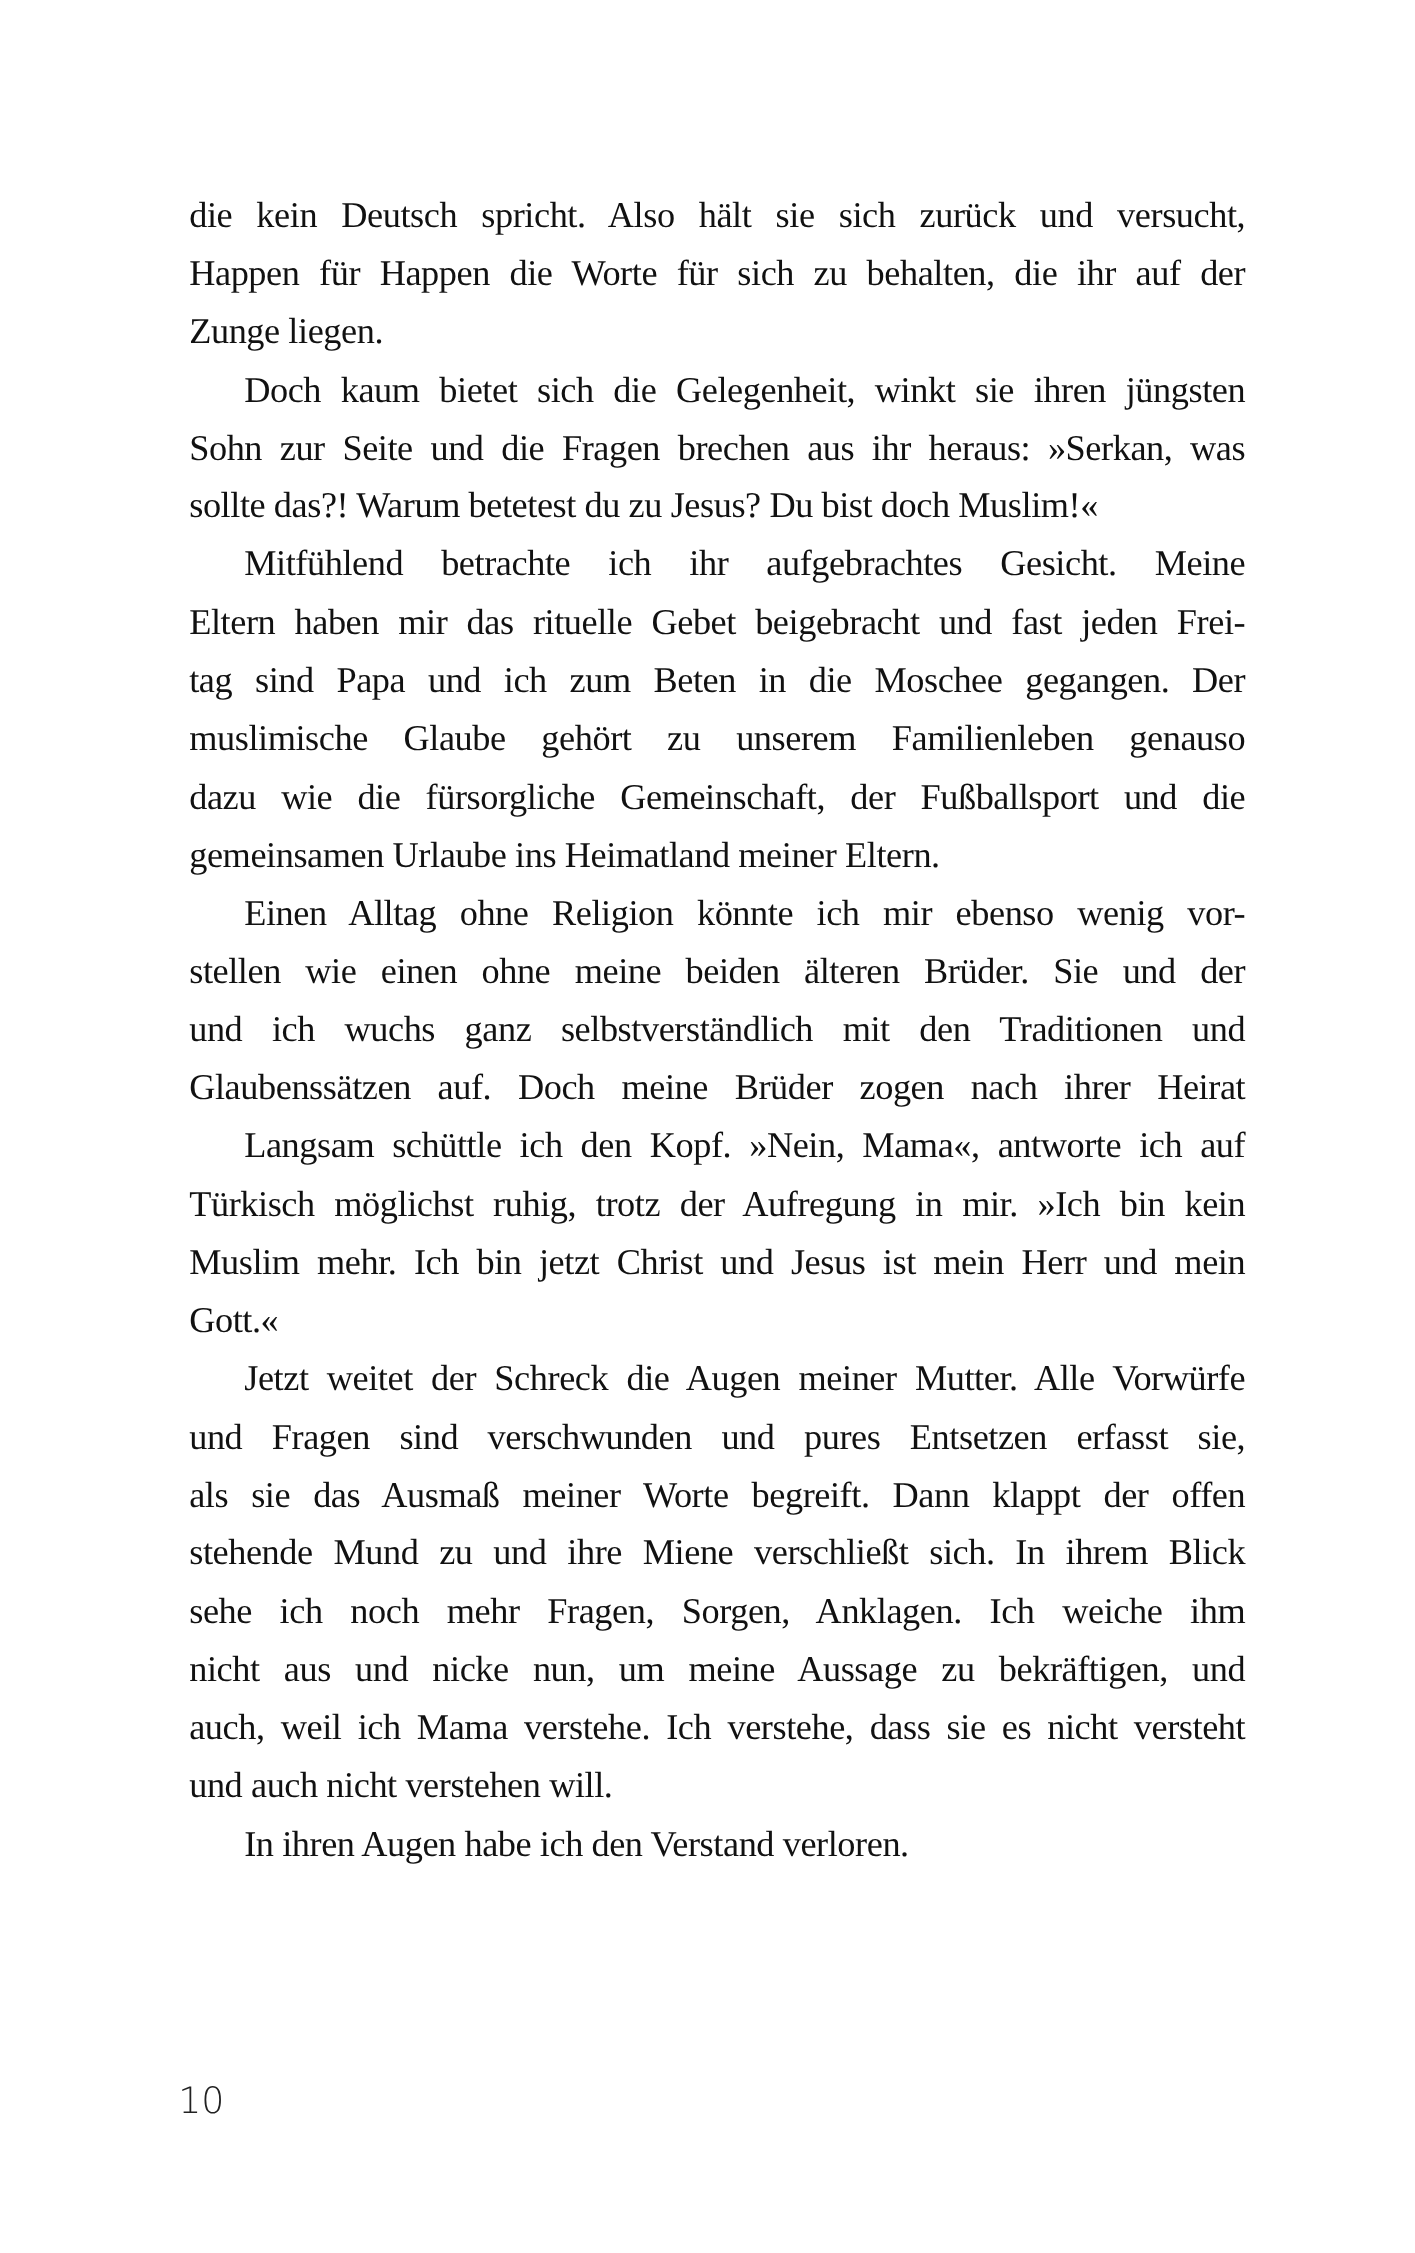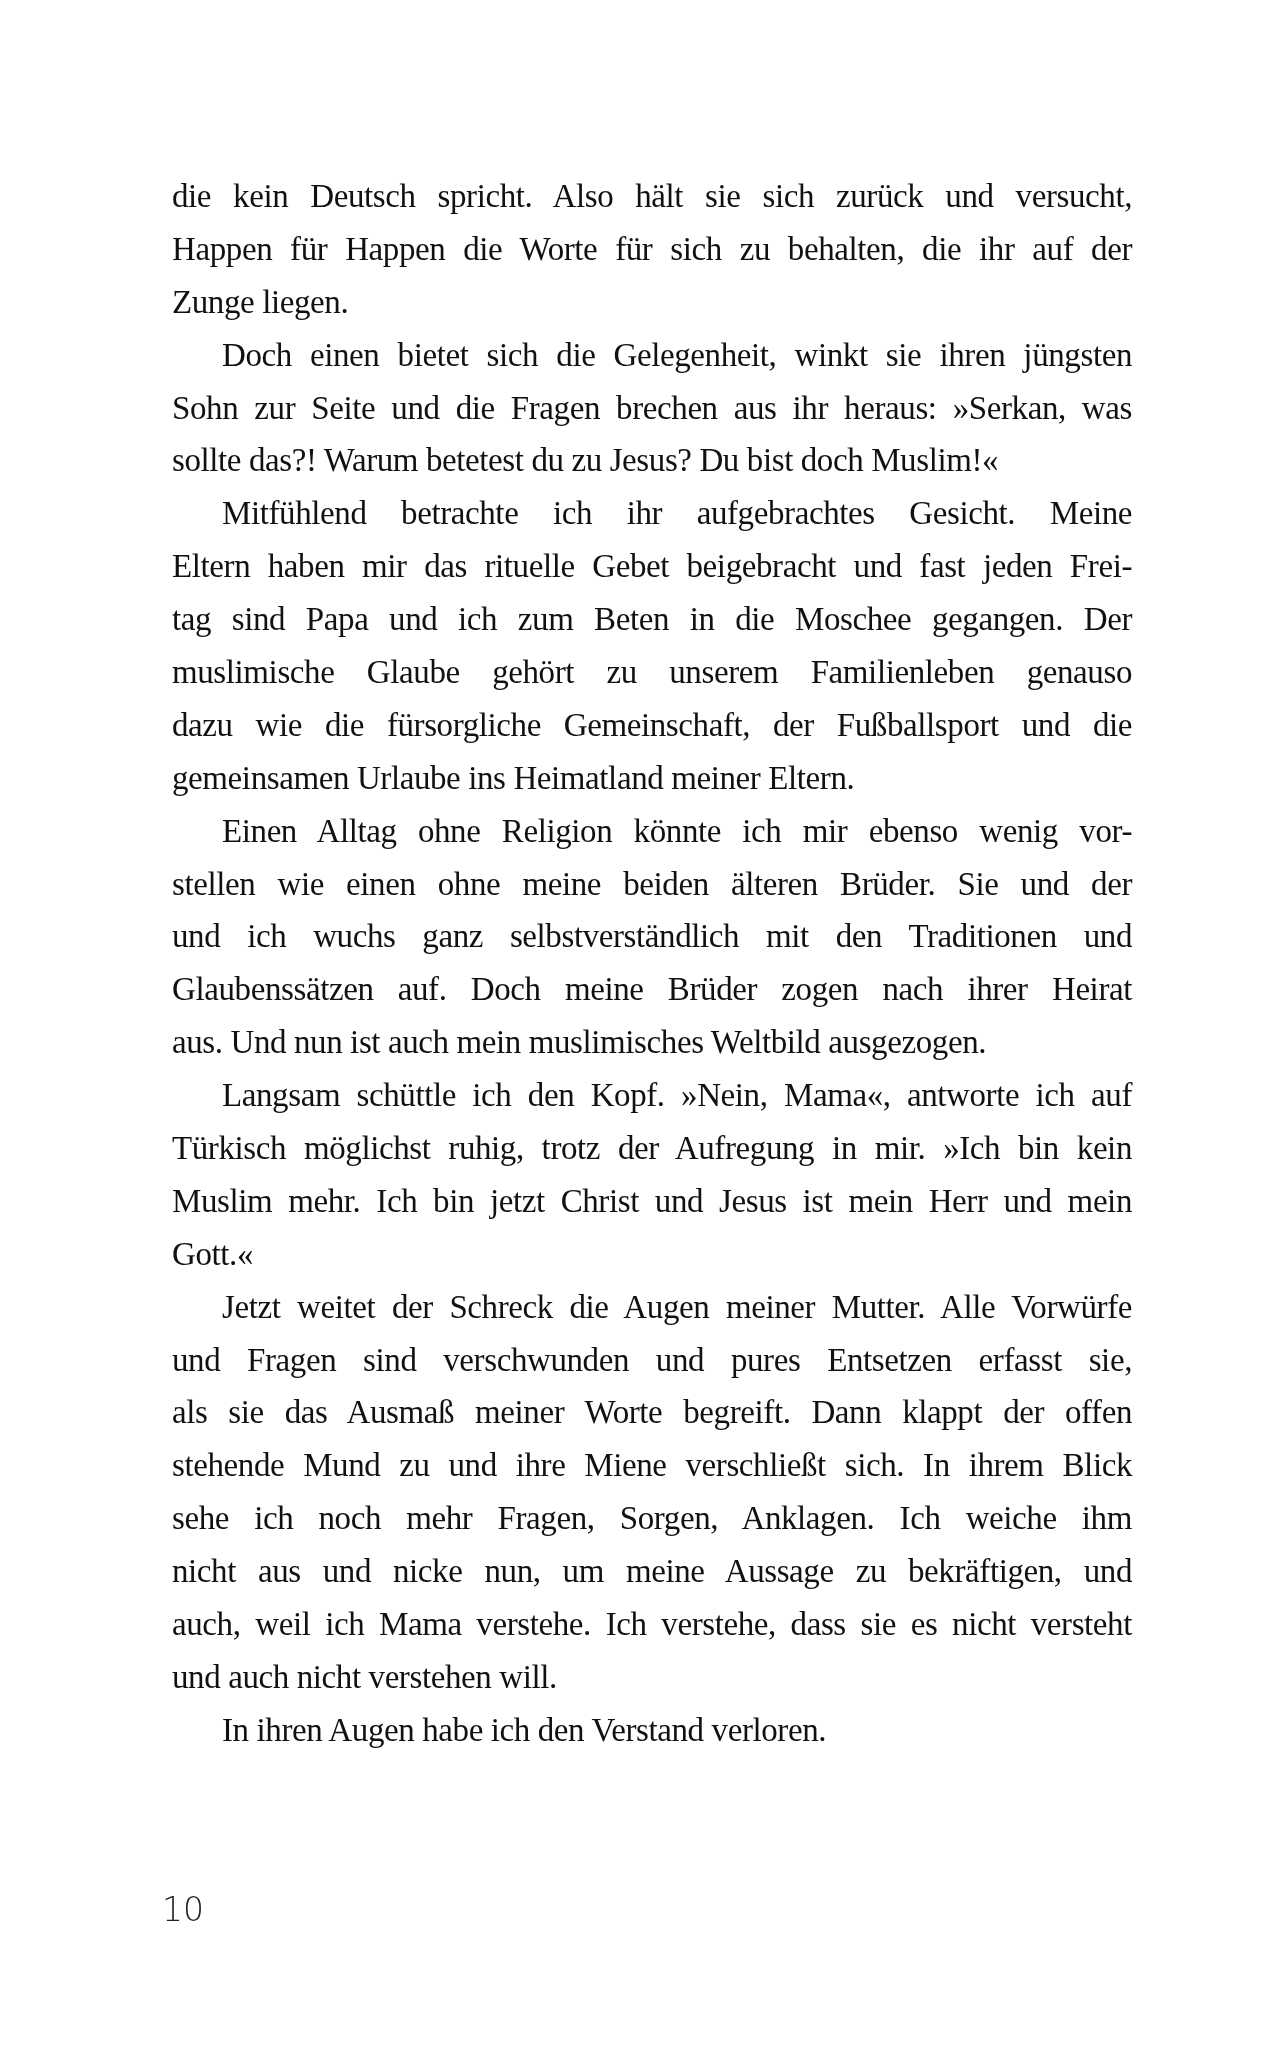--- a/index.html
+++ b/index.html
@@ -63,40 +63,39 @@
 <div class="page">
   <div class="text-block">
 
     <div>
       <span class="line">die kein Deutsch spricht. Also hält sie sich zurück und versucht,</span>
       <span class="line">Happen für Happen die Worte für sich zu behalten, die ihr auf der</span>
       <span class="line last">Zunge liegen.</span>
     </div>
 
     <div>
-      <span class="line indent">Doch einen bietet sich die Gelegenheit, winkt sie ihren jüngsten</span>
+      <span class="line indent">Doch kaum bietet sich die Gelegenheit, winkt sie ihren jüngsten</span>
       <span class="line">Sohn zur Seite und die Fragen brechen aus ihr heraus: »Serkan, was</span>
       <span class="line last">sollte das?! Warum betetest du zu Jesus? Du bist doch Muslim!«</span>
     </div>
 
     <div>
       <span class="line indent">Mitfühlend betrachte ich ihr aufgebrachtes Gesicht. Meine</span>
       <span class="line">Eltern haben mir das rituelle Gebet beigebracht und fast jeden Frei-</span>
       <span class="line">tag sind Papa und ich zum Beten in die Moschee gegangen. Der</span>
       <span class="line">muslimische Glaube gehört zu unserem Familienleben genauso</span>
       <span class="line">dazu wie die fürsorgliche Gemeinschaft, der Fußballsport und die</span>
       <span class="line last">gemeinsamen Urlaube ins Heimatland meiner Eltern.</span>
     </div>
 
     <div>
       <span class="line indent">Einen Alltag ohne Religion könnte ich mir ebenso wenig vor-</span>
       <span class="line">stellen wie einen ohne meine beiden älteren Brüder. Sie und der</span>
       <span class="line">und ich wuchs ganz selbstverständlich mit den Traditionen und</span>
       <span class="line">Glaubenssätzen auf. Doch meine Brüder zogen nach ihrer Heirat</span>
-      <span class="line last">aus. Und nun ist auch mein muslimisches Weltbild ausgezogen.</span>
     </div>
 
     <div>
       <span class="line indent">Langsam schüttle ich den Kopf. »Nein, Mama«, antworte ich auf</span>
       <span class="line">Türkisch möglichst ruhig, trotz der Aufregung in mir. »Ich bin kein</span>
       <span class="line">Muslim mehr. Ich bin jetzt Christ und Jesus ist mein Herr und mein</span>
       <span class="line last">Gott.«</span>
     </div>
 
     <div>

